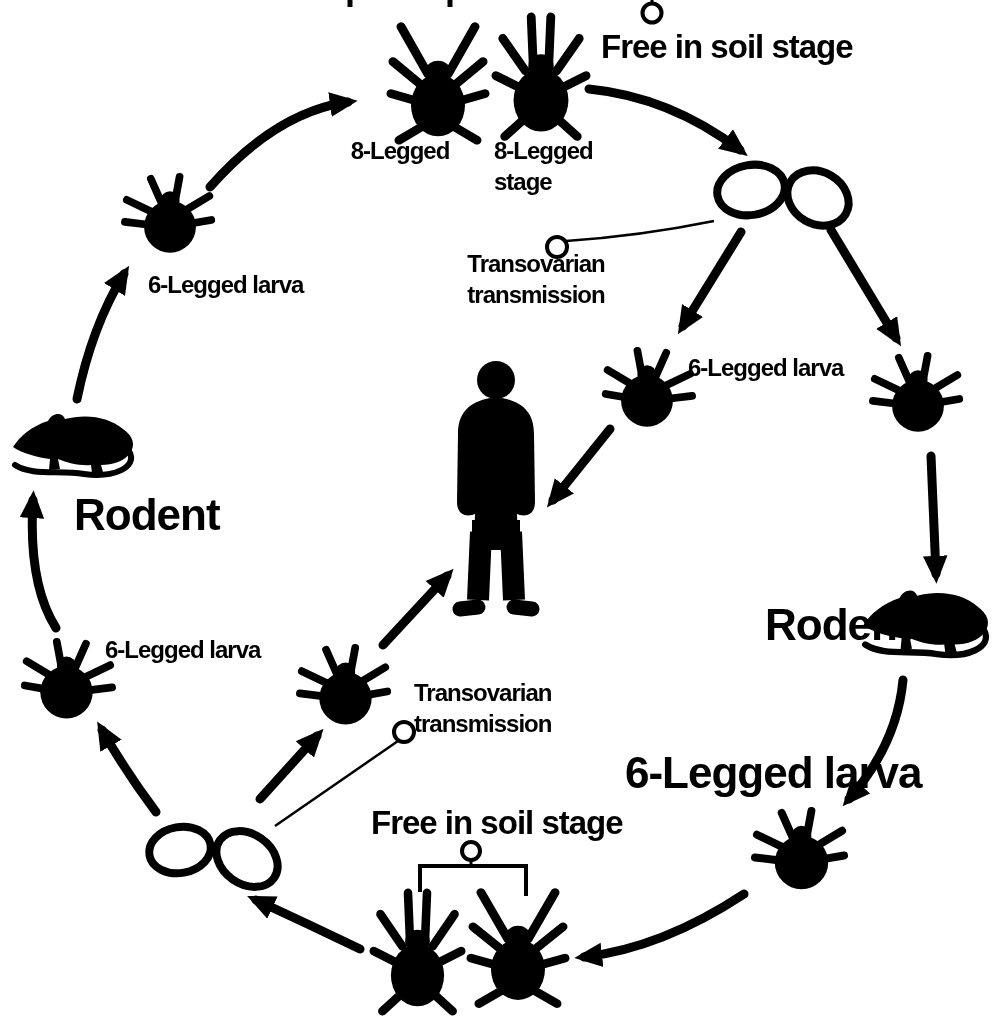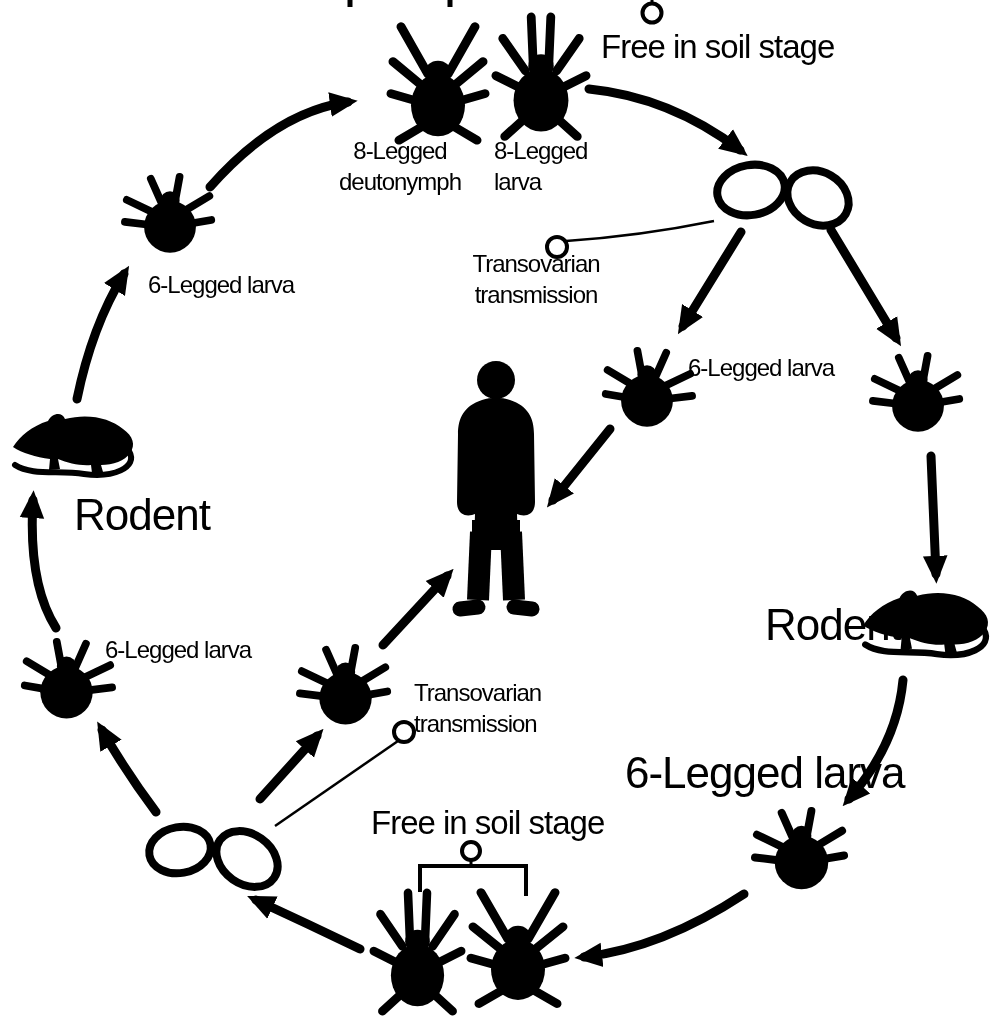--- a/index.html
+++ b/index.html
@@ -1,18 +1,18 @@
 <!DOCTYPE html>
 <html><head>
 <meta charset="utf-8">
 <style>
   html,body{margin:0;padding:0;background:#ffffff;}
   .stage{
     position:relative;width:1000px;height:1025px;background:#ffffff;
-    overflow:hidden;font-family:"Liberation Sans", sans-serif;color:#000;
+    overflow:hidden;font-family:"Liberation Sans", sans-serif;color:#000;font-weight:bold;
   }
   .stage svg{position:absolute;left:0;top:0;}
   .ink{fill:#000;}
   .arr{fill:none;stroke:#000;stroke-width:9;stroke-linecap:round;marker-end:url(#ah);}
   .thin{fill:none;stroke:#000;stroke-width:2.5;}
   .egg{fill:none;stroke:#000;stroke-width:8;}
   .dot{fill:#fff;stroke:#000;stroke-width:4;}
   .brk{fill:none;stroke:#000;stroke-width:4;}
   .leg{fill:none;stroke:#000;stroke-width:9;stroke-linecap:round;}
   .leg7{fill:none;stroke:#000;stroke-width:8;stroke-linecap:round;}
@@ -147,26 +147,25 @@
     <use href="#rodent" transform="translate(10,406)"></use>
     <use href="#rodent" transform="translate(860,582) scale(1.04,1.06)"></use>
 
     <use href="#human" transform="translate(448,360)"></use>
   </svg>
 
   <div class="lbl" style="left:601px;top:26px;font-size:33px;">Free in soil stage</div>
 
   <div class="lbl center" style="left:302px;top:136px;width:196px;">
     <span>8-Legged</span><br>
-    <span>deutonymph</span>
   </div>
 
   <div class="lbl" style="left:494px;top:136px;">
     <span>8-Legged</span><br>
-    <span>larva</span>
+    <span>stage</span>
   </div>
 
   <div class="lbl center" style="left:442px;top:249px;width:188px;">
     <span>Transovarian</span><br>
     <span>transmission</span>
   </div>
 
   <div class="lbl" style="left:148px;top:270px;">6-Legged larva</div>
 
   <div class="lbl" style="left:688px;top:353px;">6-Legged larva</div>

